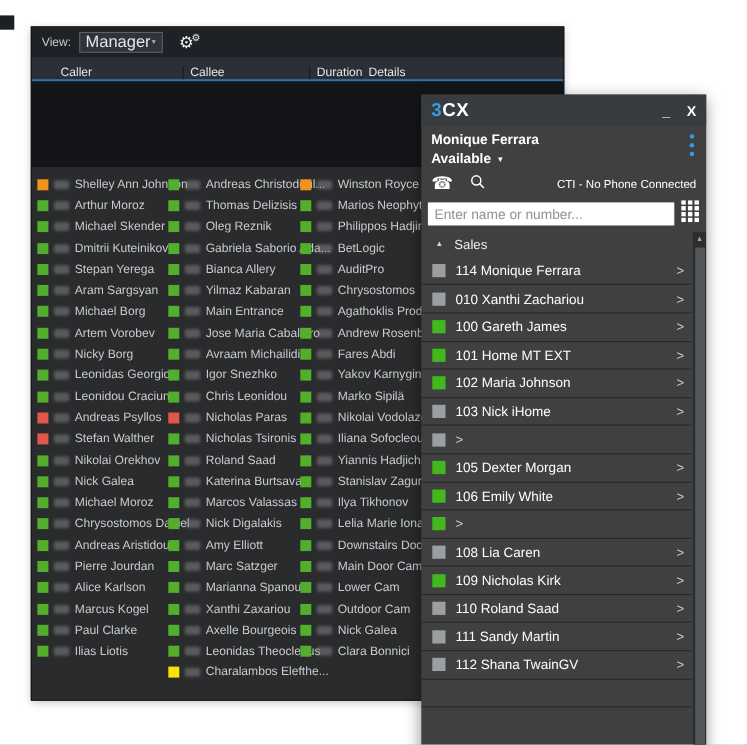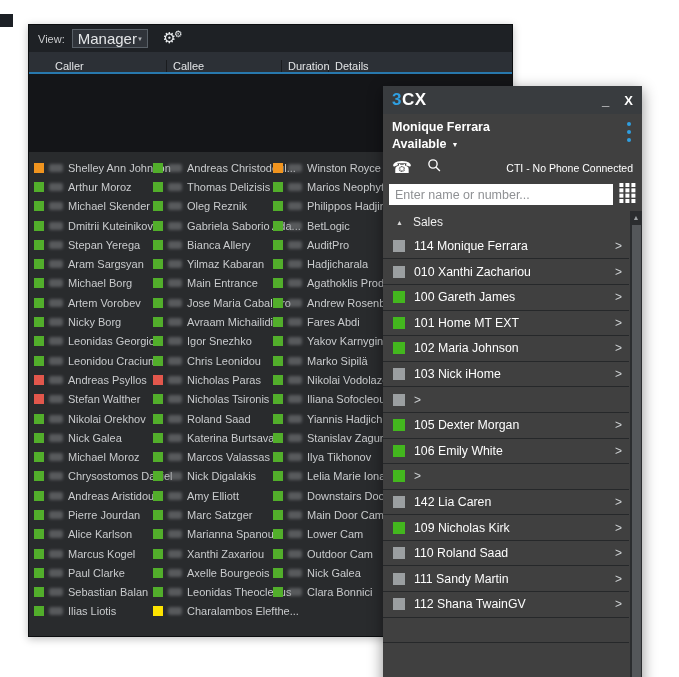--- a/index.html
+++ b/index.html
@@ -233,25 +233,20 @@
             <span class="c-name">Marcus Kogel</span>
           </div>
           <div class="c-row">
             <span class="c-sq" style="background-color: rgb(82, 174, 43);"></span>
             <span class="redact"></span>
             <span class="c-name">Paul Clarke</span>
           </div>
           <div class="c-row">
             <span class="c-sq" style="background-color: rgb(82, 174, 43);"></span>
             <span class="redact"></span>
-            <span class="c-name">Sebastian Balan</span>
-          </div>
-          <div class="c-row">
-            <span class="c-sq" style="background-color: rgb(82, 174, 43);"></span>
-            <span class="redact"></span>
             <span class="c-name">Ilias Liotis</span>
           </div>
         </div>
 
       <div class="c-col c-col2">
 
       <div class="c-row">
             <span class="c-sq" style="background-color: rgb(82, 174, 43);"></span>
             <span class="redact"></span>
             <span class="c-name">Andreas Christodoul...</span>
@@ -396,21 +391,21 @@
             <span class="c-name">BetLogic</span>
           </div>
           <div class="c-row">
             <span class="c-sq" style="background-color: rgb(82, 174, 43);"></span>
             <span class="redact"></span>
             <span class="c-name">AuditPro</span>
           </div>
           <div class="c-row">
             <span class="c-sq" style="background-color: rgb(82, 174, 43);"></span>
             <span class="redact"></span>
-            <span class="c-name">Hadjicharala</span>
+            <span class="c-name">Chrysostomos</span>
           </div>
           <div class="c-row">
             <span class="c-sq" style="background-color: rgb(82, 174, 43);"></span>
             <span class="redact"></span>
             <span class="c-name">Agathoklis Prodromou</span>
           </div>
           <div class="c-row">
             <span class="c-sq" style="background-color: rgb(82, 174, 43);"></span>
             <span class="redact"></span>
             <span class="c-name">Andrew Rosenbaum</span>
@@ -601,21 +596,21 @@
             <span class="e-sq" style="background-color: rgb(67, 183, 30);"></span>
             <span class="e-label">106 Emily White</span>
             <span class="e-chev">&gt;</span>
           </div>
           <div class="ext-row">
             <span class="e-sq" style="background-color: rgb(67, 183, 30);"></span>
             <span class="e-chev">&gt;</span>
           </div>
           <div class="ext-row">
             <span class="e-sq" style="background-color: rgb(155, 159, 161);"></span>
-            <span class="e-label">142 Lia Caren</span>
+            <span class="e-label">108 Lia Caren</span>
             <span class="e-chev">&gt;</span>
           </div>
           <div class="ext-row">
             <span class="e-sq" style="background-color: rgb(67, 183, 30);"></span>
             <span class="e-label">109 Nicholas Kirk</span>
             <span class="e-chev">&gt;</span>
           </div>
           <div class="ext-row">
             <span class="e-sq" style="background-color: rgb(155, 159, 161);"></span>
             <span class="e-label">110 Roland Saad</span>

